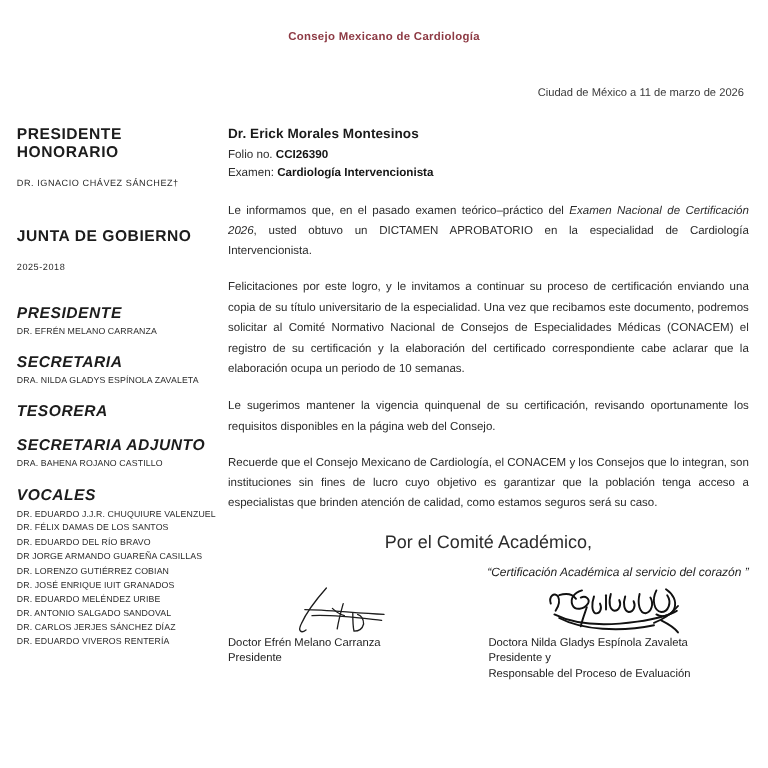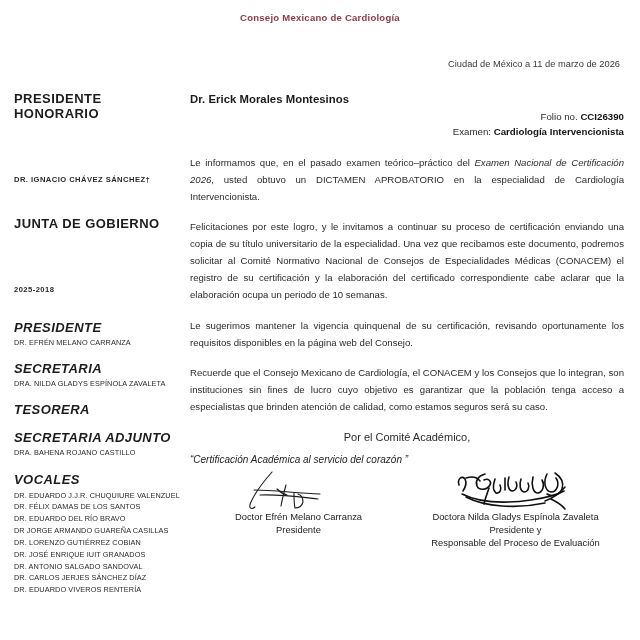--- a/index.html
+++ b/index.html
@@ -13,21 +13,21 @@
     overflow: hidden;
     font-family: "Liberation Sans", sans-serif;
     color: #232323;
     position: relative;
   }
 
   
   .letterhead {
     width: 100%;
     text-align: center;
-    padding-top: 7px;
+    padding-top: 20px;
     height: 18px;
   }
   .letterhead-title {
     font-size: 9.5px;
     font-weight: bold;
     color: #8d3a44;
     letter-spacing: 0.25px;
   }
 
   
@@ -59,24 +59,23 @@
     margin-bottom: 3px;
   }
   .sb-head.italic { font-style: italic; }
   .sb-name {
     font-size: 7.3px;
     color: #2a2a2a;
     letter-spacing: 0.1px;
     line-height: 1.42;
   }
   .sb-name.bold {
-    font-weight: bold;
+    font-weight: normal;
     font-size: 7.6px;
     letter-spacing: 0.45px;
-    margin-top: 40px;
   }
   .sb-list { margin-top: 1px; }
   .sb-list .sb-name { line-height: 1.62; white-space: nowrap; }
   .gap-lg { height: 17px; }
   .gap-md { height: 11px; }
 
   
   .date-line {
     text-align: right;
     font-size: 9.3px;
@@ -88,56 +87,54 @@
     font-size: 11.3px;
     font-weight: bold;
     color: #1a1a1a;
     margin-bottom: 6px;
     letter-spacing: 0.05px;
   }
   .meta-line {
     font-size: 9.7px;
     color: #2c2c2c;
     margin-bottom: 4px;
-    text-align: right;
   }
   .meta-line b { font-weight: bold; color: #141414; }
 
   .body-wrap { margin-top: 17px; }
   p.para {
     font-size: 9.6px;
     line-height: 1.78;
     text-align: justify;
     color: #2b2b2b;
     margin: 0 0 13px 0;
   }
   p.para i { font-style: italic; }
 
   .closing {
     margin-top: 16px;
     text-align: center;
-    font-size: 11px;
+    font-size: 15px;
     color: #2b2b2b;
   }
   .motto {
     margin-top: 11px;
-    text-align: left;
+    text-align: right;
     font-size: 10px;
     font-style: italic;
     color: #232323;
   }
 
   
   .sig-row {
     display: flex;
     margin-top: 4px;
   }
   .sig-col {
     flex: 1 1 50%;
-    text-align: center;
     position: relative;
   }
   .sig-graphic {
     height: 42px;
     position: relative;
   }
   .sig-graphic svg { display: block; margin: 0 auto; }
   .sig-name {
     font-size: 9.4px;
     color: #222;
@@ -197,20 +194,21 @@
 
     <div class="sb-block">
       <div class="sb-head italic">VOCALES</div>
       <div class="sb-list">
         <div class="sb-name">DR. EDUARDO J.J.R. CHUQUIURE VALENZUEL</div>
         <div class="sb-name">DR. FÉLIX DAMAS DE LOS SANTOS</div>
         <div class="sb-name">DR. EDUARDO DEL RÍO BRAVO</div>
         <div class="sb-name">DR JORGE ARMANDO GUAREÑA CASILLAS</div>
         <div class="sb-name">DR. LORENZO GUTIÉRREZ COBIAN</div>
         <div class="sb-name">DR. JOSÉ ENRIQUE IUIT GRANADOS</div>
+        <div class="sb-name">DR. EDUARDO MELÉNDEZ URIBE</div>
         <div class="sb-name">DR. ANTONIO SALGADO SANDOVAL</div>
         <div class="sb-name">DR. CARLOS JERJES SÁNCHEZ DÍAZ</div>
         <div class="sb-name">DR. EDUARDO VIVEROS RENTERÍA</div>
       </div>
     </div>
 
   </aside>
 
   <main class="content">
 

